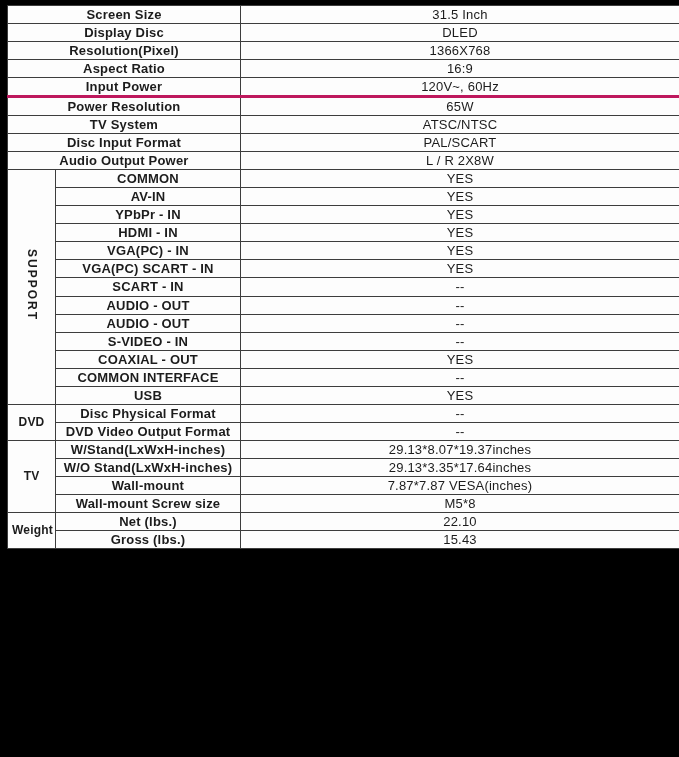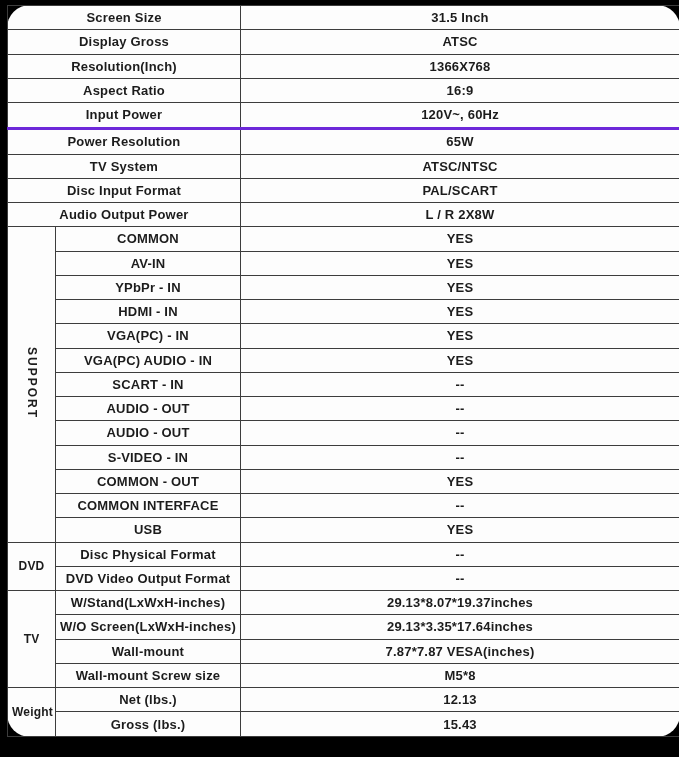--- a/index.html
+++ b/index.html
@@ -11,74 +11,73 @@
     width: 679px;
     height: 757px;
     box-sizing: border-box;
     padding: 5px 0 8px 7px;
     overflow: hidden;
   }
   table.spec {
     border-collapse: collapse;
     table-layout: fixed;
     width: 672px;
-    height: 732px;
+    height: 544px;
     background: #fdfdfd;
-    border-radius: 23px;
   }
   td {
     border: 1px solid #3d3d3d;
     padding: 0 4px;
     text-align: center;
     vertical-align: middle;
     font-family: "Liberation Sans", sans-serif;
     font-size: 13px;
     font-weight: 700;
     color: #1c1c1c;
     letter-spacing: 0.2px;
     white-space: nowrap;
     overflow: hidden;
   }
   tr.thick-bottom td {
-    border-bottom: 3px solid #6d28d9;
+    border-bottom: 3px solid #be185d;
   }
   td.group {
     font-size: 12px;
   }
   .vtext {
     display: inline-block;
     writing-mode: vertical-rl;
     letter-spacing: 2px;
     font-size: 12px;
   }
   td.value {
-    font-weight: 700;
+    font-weight: 400;
   }
 </style>
 </head>
 <body>
 
 <table class="spec">
   <colgroup>
     <col style="width:48px">
     <col style="width:185px">
     <col style="width:439px">
   </colgroup>
   <tbody>
 
     <tr>
       <td colspan="2" class="label">Screen Size</td>
       <td class="value">31.5 Inch</td>
     </tr>
     <tr>
-      <td colspan="2" class="label">Display Gross</td>
-      <td class="value">ATSC</td>
+      <td colspan="2" class="label">Display Disc</td>
+      <td class="value">DLED</td>
     </tr>
     <tr>
-      <td colspan="2" class="label">Resolution(Inch)</td>
+      <td colspan="2" class="label">Resolution(Pixel)</td>
       <td class="value">1366X768</td>
     </tr>
     <tr>
       <td colspan="2" class="label">Aspect Ratio</td>
       <td class="value">16:9</td>
     </tr>
     <tr class="thick-bottom">
       <td colspan="2" class="label">Input Power</td>
       <td class="value">120V~, 60Hz</td>
     </tr>
@@ -114,41 +113,41 @@
     </tr>
     <tr>
       <td class="label">HDMI - IN</td>
       <td class="value">YES</td>
     </tr>
     <tr>
       <td class="label">VGA(PC) - IN</td>
       <td class="value">YES</td>
     </tr>
     <tr>
-      <td class="label">VGA(PC) AUDIO - IN</td>
+      <td class="label">VGA(PC) SCART - IN</td>
       <td class="value">YES</td>
     </tr>
     <tr>
       <td class="label">SCART - IN</td>
       <td class="value">--</td>
     </tr>
     <tr>
       <td class="label">AUDIO - OUT</td>
       <td class="value">--</td>
     </tr>
     <tr>
       <td class="label">AUDIO - OUT</td>
       <td class="value">--</td>
     </tr>
     <tr>
       <td class="label">S-VIDEO - IN</td>
       <td class="value">--</td>
     </tr>
     <tr>
-      <td class="label">COMMON - OUT</td>
+      <td class="label">COAXIAL - OUT</td>
       <td class="value">YES</td>
     </tr>
     <tr>
       <td class="label">COMMON INTERFACE</td>
       <td class="value">--</td>
     </tr>
     <tr>
       <td class="label">USB</td>
       <td class="value">YES</td>
     </tr>
@@ -162,35 +161,35 @@
       <td class="label">DVD Video Output Format</td>
       <td class="value">--</td>
     </tr>
 
     <tr>
       <td rowspan="4" class="group"><span>TV</span></td>
       <td class="label">W/Stand(LxWxH-inches)</td>
       <td class="value">29.13*8.07*19.37inches</td>
     </tr>
     <tr>
-      <td class="label">W/O Screen(LxWxH-inches)</td>
+      <td class="label">W/O Stand(LxWxH-inches)</td>
       <td class="value">29.13*3.35*17.64inches</td>
     </tr>
     <tr>
       <td class="label">Wall-mount</td>
       <td class="value">7.87*7.87 VESA(inches)</td>
     </tr>
     <tr>
       <td class="label">Wall-mount Screw size</td>
       <td class="value">M5*8</td>
     </tr>
 
     <tr>
       <td rowspan="2" class="group"><span>Weight</span></td>
       <td class="label">Net (lbs.)</td>
-      <td class="value">12.13</td>
+      <td class="value">22.10</td>
     </tr>
     <tr>
       <td class="label">Gross (lbs.)</td>
       <td class="value">15.43</td>
     </tr>
   </tbody>
 </table>
 
 </body></html>

